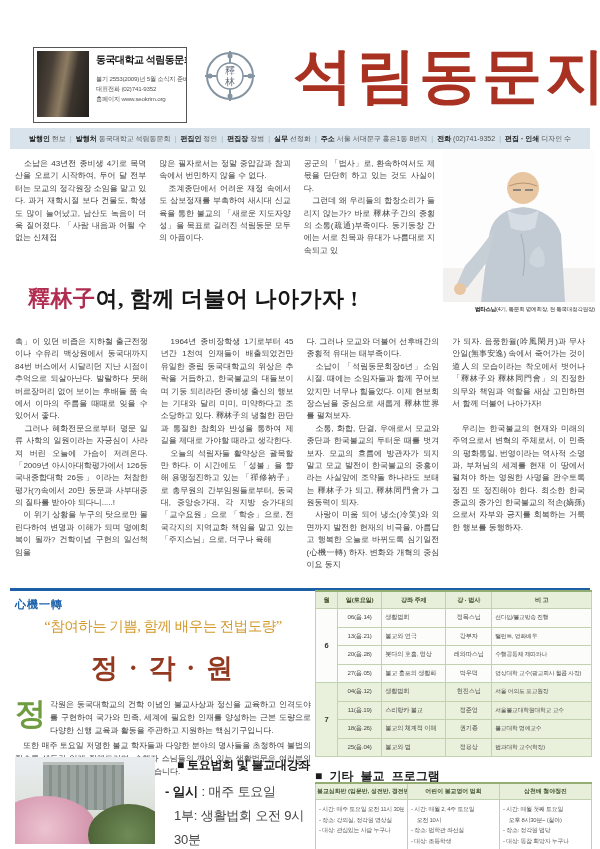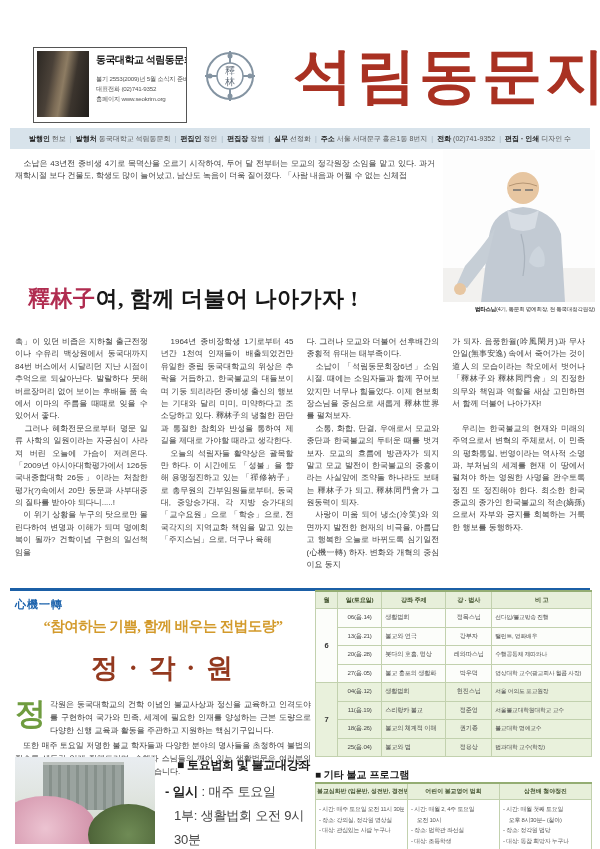--- a/index.html
+++ b/index.html
@@ -36,21 +36,21 @@
   .headline{position:absolute;left:28px;top:284px;width:430px;font-family:"Liberation Serif",serif;
             font-weight:bold;font-size:22px;letter-spacing:0.5px;white-space:nowrap;color:#161616;}
   .headline .red{color:#b02c50;}
   .body-row{position:absolute;left:15px;top:336px;width:570px;height:252px;display:flex;gap:13px;}
   .body-row .col{flex:1;}
 
   
   .blue-rule{position:absolute;left:10px;top:588px;width:580px;height:3px;background:#1b5fa6;}
   .temple-label{position:absolute;left:15px;top:597px;font-size:11px;font-weight:bold;color:#1e64ad;letter-spacing:1px;}
   .temple-left{position:absolute;left:15px;top:617px;width:296px;}
-  .quote{font-family:"Liberation Serif",serif;font-weight:bold;font-size:14.5px;color:#d39a2b;
+  .quote{font-family:"Liberation Serif",serif;font-weight:normal;font-size:14.5px;color:#d39a2b;
          text-align:center;letter-spacing:-0.5px;white-space:nowrap;}
   .temple-title{font-family:"Liberation Serif",serif;font-weight:bold;font-size:27px;color:#93391f;
                 text-align:center;letter-spacing:2px;margin-top:14px;}
   .temple-para{margin-top:13px;font-size:8px;line-height:1.62;text-align:justify;color:#3c3c3c;}
   .dropcap{float:left;font-family:"Liberation Serif",serif;font-weight:bold;font-size:31px;line-height:0.85;
            color:#6f9c3f;padding:2px 4px 0 0;}
   .temple-para .p2{margin:2px 0 0 0;text-indent:8px;}
 
   .campus-photo{position:absolute;left:15px;top:757px;width:140px;height:87px;overflow:hidden;
                 background:linear-gradient(180deg,#e9edf1 0%,#e0e5e0 45%,#ccd5c5 100%);}
@@ -74,21 +74,21 @@
                             padding:2px 3px;height:13.5px;letter-spacing:-0.2px;}
   .schedule th{background:#e7efda;color:#42522e;font-weight:bold;text-align:center;height:12px;}
   .schedule td.month{text-align:center;font-weight:bold;font-size:7.5px;color:#333;width:18px;}
   .schedule td.c0{text-align:center;width:42px;white-space:nowrap;}
   .schedule td.c1{width:74px;}
   .schedule td.c2{text-align:center;width:42px;white-space:nowrap;}
   .schedule td.c3{width:95px;font-size:5.8px;white-space:nowrap;overflow:hidden;}
   .schedule tr.g1 td{background:#e9f1dc;}
   .schedule tr.g0 td{background:#fcfdfa;}
 
-  .other-title{position:absolute;left:315px;top:768px;font-size:10px;font-weight:bold;color:#1b1b1b;}
+  .other-title{position:absolute;left:315px;top:768px;font-size:12px;font-weight:bold;color:#1b1b1b;font-family:Liberation Mono, monospace;}
   .other-table{position:absolute;left:315px;top:782px;width:277px;display:flex;
                border-top:2px solid #94ad73;border-bottom:1px dotted #9aa694;}
   .opcol{flex:1;border-right:1px solid #c2d1ae;min-width:0;}
   .opcol:first-child{border-left:1px solid #c2d1ae;}
   .ophead{background:#e7efda;border-bottom:1px solid #c2d1ae;font-size:5.9px;font-weight:bold;
           color:#42522e;text-align:center;padding:3px 1px;white-space:nowrap;overflow:hidden;}
   .opbody{padding:4px 3px;font-size:5.9px;color:#555;line-height:1.8;letter-spacing:-0.2px;}
   .opline{white-space:nowrap;overflow:hidden;}
 </style>
 </head>
@@ -138,20 +138,24 @@
       <span class="sep">|</span>
       <span class="field"><b class="flabel">주소 </b><span class="fval">서울 서대문구 홍은1동 8번지</span></span>
       <span class="sep">|</span>
       <span class="field"><b class="flabel">전화 </b><span class="fval">(02)741-9352</span></span>
       <span class="sep">|</span>
       <span class="field"><b class="flabel">편집 · 인쇄 </b><span class="fval">디자인 수</span></span>
     </div>
 
   <div class="intro-row">
     <div class="col">　소납은 43년전 종비생 4기로 목멱산을 오르기 시작하여, 두어 달 전부터는 모교의 정각원장 소임을 맡고 있다. 과거 재학시절 보다 건물도, 학생도 많이 늘어났고, 남산도 녹음이 더욱 짙어졌다. 「사람 내음과 어쩔 수 없는 신체접</div>
+    <div class="col">많은 필자로서는 정말 중압감과 참괴 속에서 번민하지 않을 수 없다.
+　조계종단에서 어려운 재정 속에서도 삼보정재를 부촉하여 새시대 신교육을 통한 불교의 「새로운 지도자양성」을 목표로 길러진 석림동문 모두의 아픔이다.</div>
+    <div class="col">공군의 「법사」로, 환속하여서도 제몫을 단단히 하고 있는 것도 사실이다.
+　그런데 왜 우리들의 합창소리가 들리지 않는가? 바로 釋林子간의 종횡의 소통(疏通)부족이다. 동기동창 간에는 서로 친목과 유대가 나름대로 지속되고 있</div>
   </div>
 
   <svg class="monk-photo" viewBox="0 0 152 152">
     <rect width="152" height="152" fill="#fdfdfd"></rect>
     <rect y="118" width="152" height="34" fill="#f2f1ef"></rect>
     <path d="M38 152 L46 86 Q50 60 80 57 Q110 60 118 84 L122 152 Z" fill="#c2cad3"></path>
     <path d="M52 78 Q40 96 22 116 L14 134 L24 138 L44 112 Z" fill="#c6ced6"></path>
     <circle cx="17" cy="139" r="6" fill="#e7c6a1"></circle>
     <circle cx="80" cy="38" r="16" fill="#e7c6a1"></circle>
     <path d="M66 36 Q80 30 94 36" stroke="#b59573" stroke-width="1" fill="none"></path>

